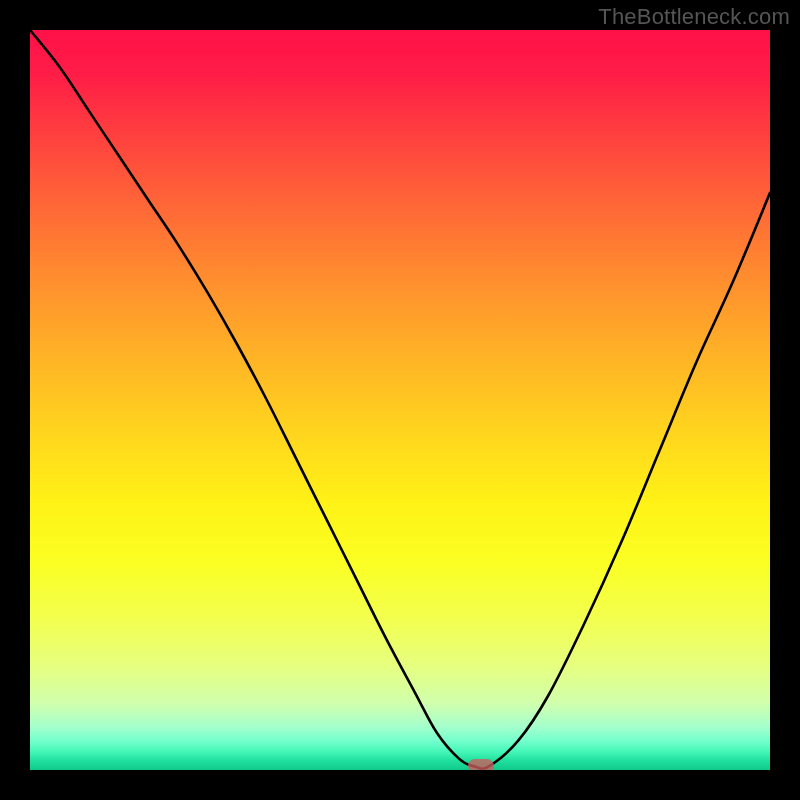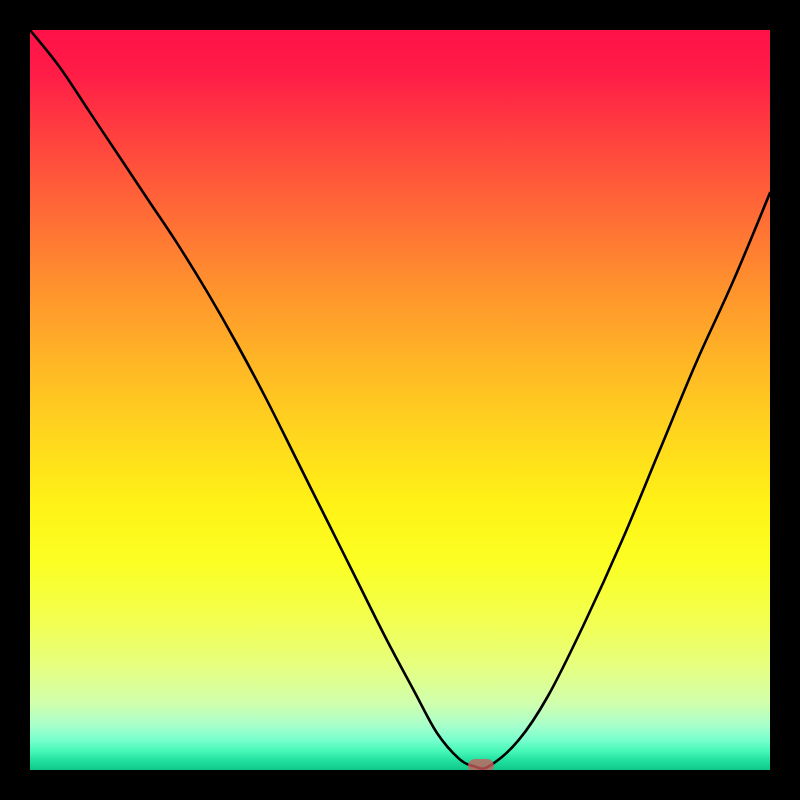--- a/index.html
+++ b/index.html
@@ -76,20 +76,21 @@
     font-weight: 500;
     font-family: Arial, sans-serif;
     letter-spacing: 0.2px;
   }
 </style>
 </head>
 <body>
 
 <div class="frame">
 
+  <div class="watermark">TheBottleneck.com</div>
 
   <div class="plot">
     <div class="gradient"></div>
 
     <svg class="curve" viewBox="0 0 740 740" preserveAspectRatio="none">
       <path id="curve-path" d="M 0.00 0.00 C 5.33 6.66, 18.94 22.35, 29.60 37.00 C 40.26 51.65, 48.54 65.42, 59.20 81.40 C 69.86 97.38, 78.14 109.82, 88.80 125.80 C 99.46 141.78, 107.74 154.22, 118.40 170.20 C 129.06 186.18, 137.34 197.95, 148.00 214.60 C 158.66 231.25, 166.94 244.72, 177.60 262.70 C 188.26 280.68, 196.54 295.19, 207.20 314.50 C 217.86 333.81, 226.14 349.35, 236.80 370.00 C 247.46 390.65, 255.74 407.89, 266.40 429.20 C 277.06 450.51, 285.34 467.09, 296.00 488.40 C 306.66 509.71, 314.94 526.29, 325.60 547.60 C 336.26 568.91, 344.54 586.15, 355.20 606.80 C 365.86 627.45, 375.48 644.98, 384.80 662.30 C 394.12 679.62, 399.01 691.01, 407.00 703.00 C 414.99 714.99, 422.54 722.91, 429.20 728.90 C 435.86 734.89, 438.67 734.97, 444.00 736.30 C 449.33 737.63, 450.81 740.96, 458.80 736.30 C 466.79 731.64, 477.74 723.05, 488.40 710.40 C 499.06 697.75, 506.01 687.31, 518.00 666.00 C 529.99 644.69, 541.68 619.97, 555.00 592.00 C 568.32 564.03, 578.68 541.24, 592.00 510.60 C 605.32 479.96, 615.68 453.77, 629.00 421.80 C 642.32 389.83, 652.68 363.64, 666.00 333.00 C 679.32 302.36, 689.68 282.24, 703.00 251.60 C 716.32 220.96, 733.34 178.78, 740.00 162.80" fill="none" stroke="#000" stroke-width="2.6" stroke-linecap="round" stroke-linejoin="round"></path>
     </svg>
 
     <div class="marker" id="marker" style="left: 451.4px; top: 736.3px; background: rgba(205, 92, 92, 0.78);"></div>
   </div>

